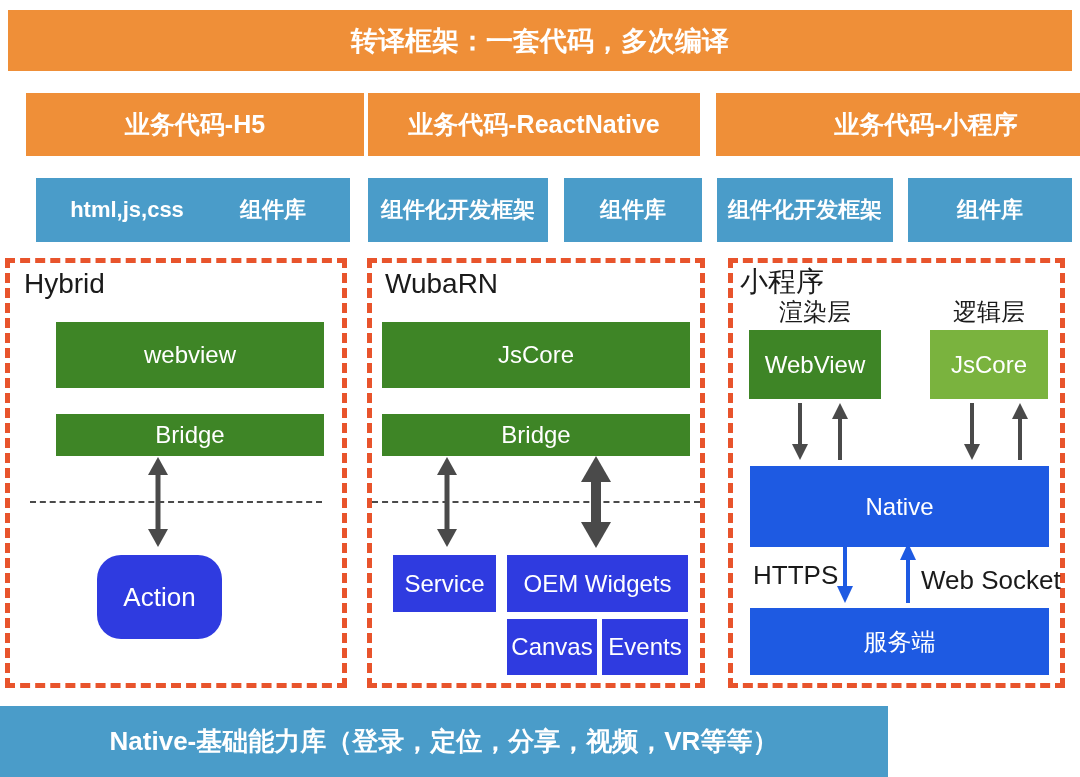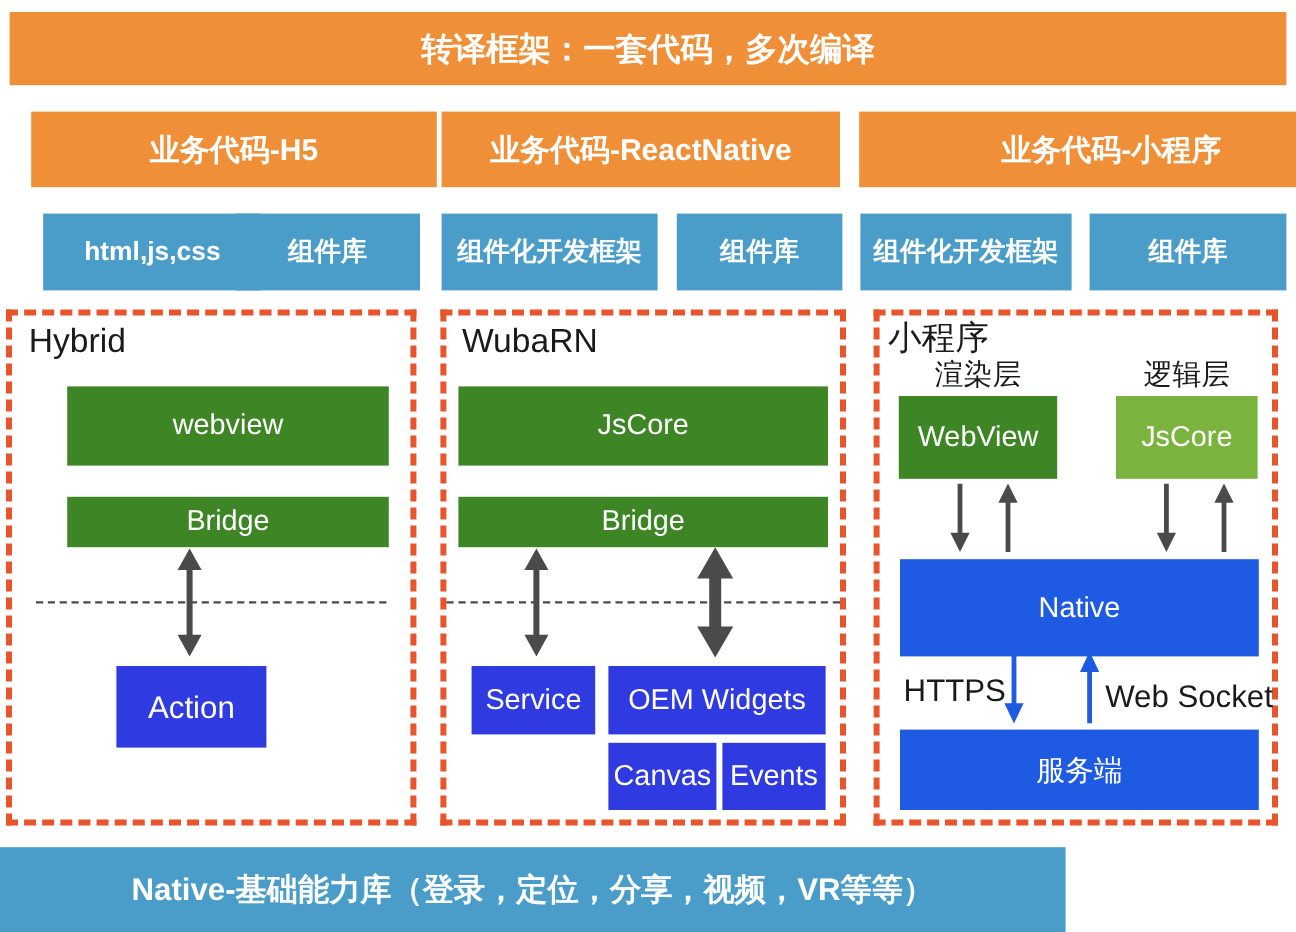--- a/index.html
+++ b/index.html
@@ -43,21 +43,21 @@
 <div class="abs panel" style="left:5px;top:258px;width:342px;height:430px;"></div>
 <div class="abs panel-title" style="left:24px;top:268px;">Hybrid</div>
 <div class="abs cell box-green fs24" style="left:56px;top:322px;width:268px;height:66px;">webview</div>
 <div class="abs cell box-green fs24" style="left:56px;top:414px;width:268px;height:42px;">Bridge</div>
 <div class="abs dashline" style="left:30px;top:501px;width:292px;"></div>
 <svg class="abs" style="left:144px;top:456px;" width="28" height="92" viewBox="0 0 28 92">
   <line x1="14" y1="14" x2="14" y2="78" stroke="#4A4A4A" stroke-width="5"></line>
   <polygon points="14,1 4,19 24,19" fill="#4A4A4A"></polygon>
   <polygon points="14,91 4,73 24,73" fill="#4A4A4A"></polygon>
 </svg>
-<div class="abs cell box-indigo fs26" style="left:97px;top:555px;width:125px;height:68px;">Action</div>
+<div class="abs cell box-indigo fs26" style="left:97px;top:555px;width:125px;height:84px;border-radius:24px;">Action</div>
 
 <div class="abs panel" style="left:367px;top:258px;width:338px;height:430px;"></div>
 <div class="abs panel-title" style="left:385px;top:268px;">WubaRN</div>
 <div class="abs cell box-green fs24" style="left:382px;top:322px;width:308px;height:66px;">JsCore</div>
 <div class="abs cell box-green fs24" style="left:382px;top:414px;width:308px;height:42px;">Bridge</div>
 <div class="abs dashline" style="left:372px;top:501px;width:328px;"></div>
 <svg class="abs" style="left:433px;top:456px;" width="28" height="92" viewBox="0 0 28 92">
   <line x1="14" y1="14" x2="14" y2="78" stroke="#4A4A4A" stroke-width="5"></line>
   <polygon points="14,1 4,19 24,19" fill="#4A4A4A"></polygon>
   <polygon points="14,91 4,73 24,73" fill="#4A4A4A"></polygon>

